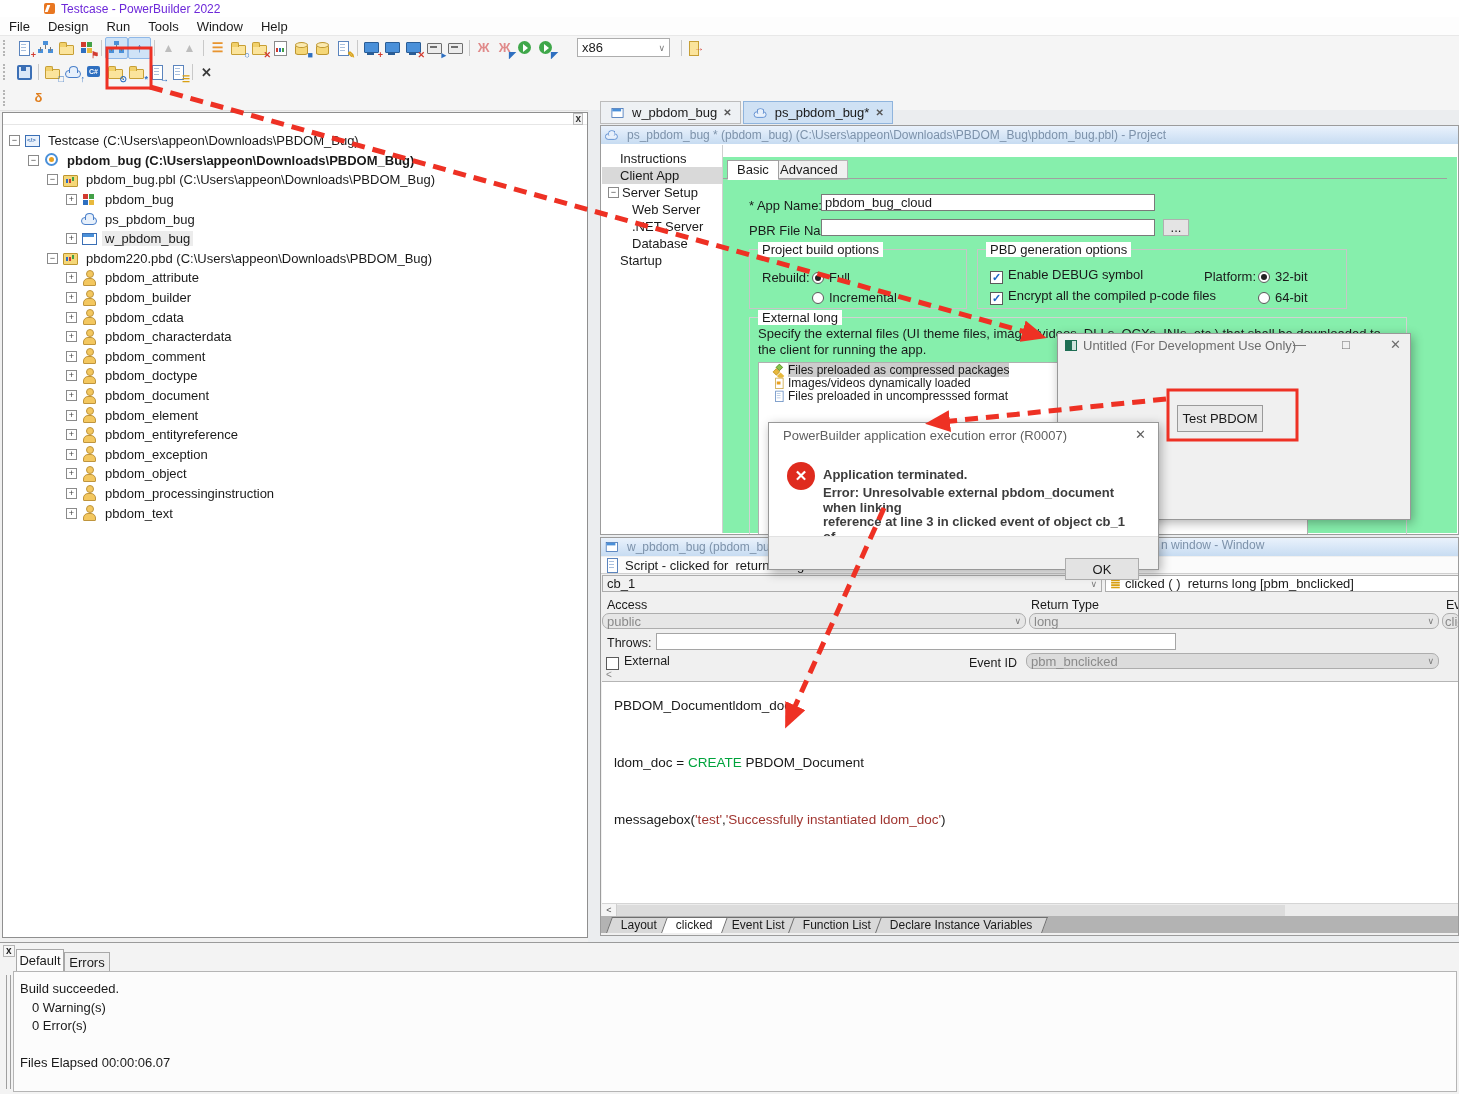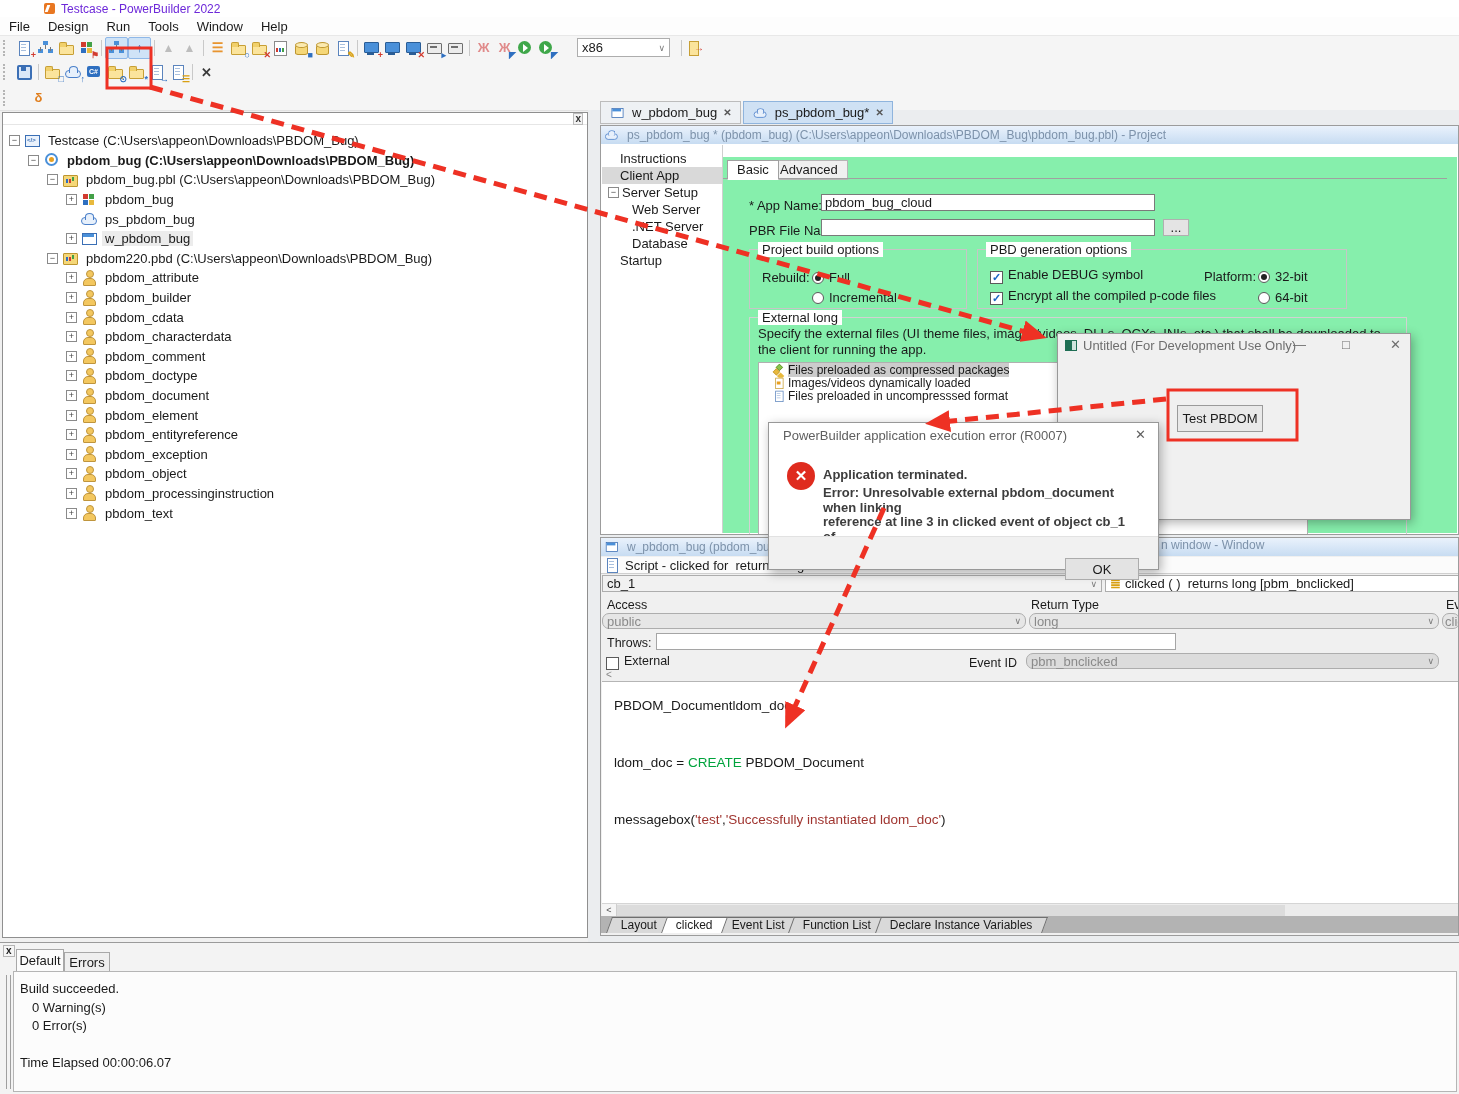--- a/index.html
+++ b/index.html
@@ -600,21 +600,21 @@
 
   <div id="outPanel">
     <span id="outClose">x</span>
     <span class="otab" style="left:16px;top:6px;width:46px;height:22px;line-height:22px;background:#fbfbfb;">Default</span>
     <span class="otab" style="left:64px;top:9px;width:44px;height:19px;line-height:19px;background:#efefef;">Errors</span>
     <div id="outContent">
         <div class="oline" style="padding-left: 0px;">Build succeeded.</div>
         <div class="oline" style="padding-left: 12px;">0 Warning(s)</div>
         <div class="oline" style="padding-left: 12px;">0 Error(s)</div>
         <div class="oline" style="padding-left: 0px;"> </div>
-        <div class="oline" style="padding-left: 0px;">Time Elapsed 00:00:06.07</div>
+        <div class="oline" style="padding-left: 0px;">Files Elapsed 00:00:06.07</div>
       </div>
     <div id="outGrip"></div>
   </div>
 
   <svg id="anno" width="1459" height="1094">
     <defs>
       <marker id="ah" markerWidth="5" markerHeight="4.4" refX="3.6" refY="2.2" orient="auto">
         <path d="M0,0 L5,2.2 L0,4.4 z" fill="#ee3124"></path>
       </marker>
     </defs>

